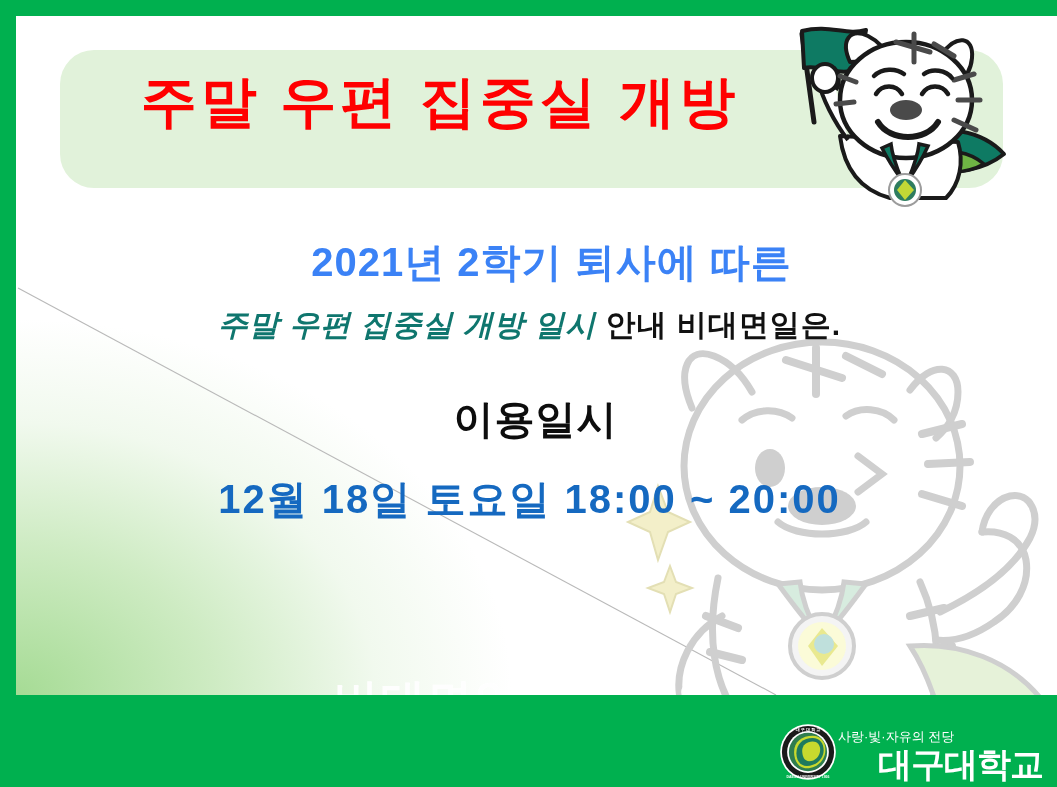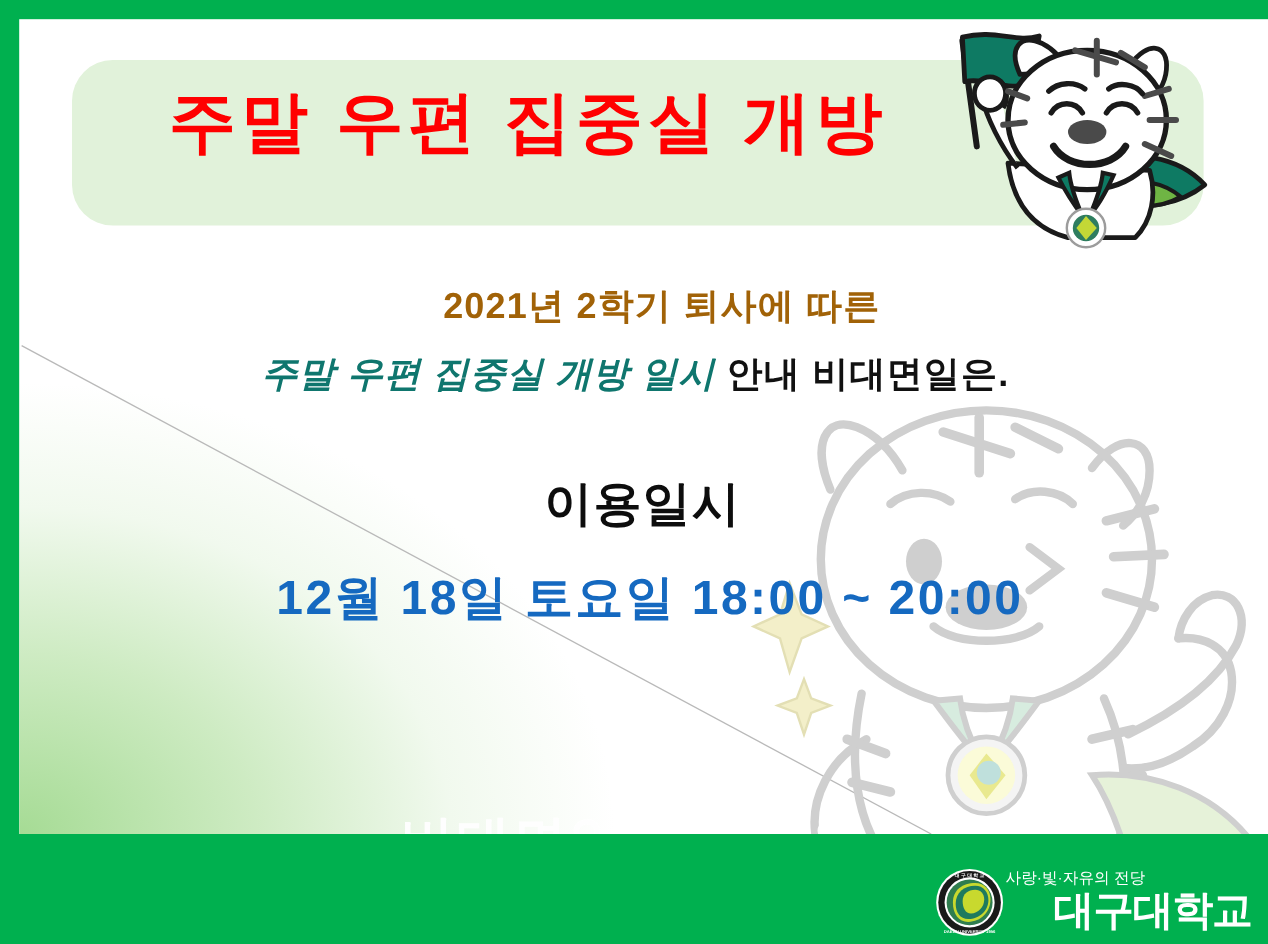--- a/index.html
+++ b/index.html
@@ -97,23 +97,23 @@
 
   
   .body-block {
     position: absolute;
     left: 0;
     top: 222px;
     width: 1027px;
     text-align: center;
   }
   .line-sub1 {
-    font-size: 30px;
-    font-weight: bold;
-    color: #a16207;
+    font-size: 40px;
+    font-weight: bold;
+    color: #3b82f6;
     letter-spacing: 1px;
     line-height: 1.22;
     white-space: nowrap;
     margin-left: 44px;
   }
   .line-sub2 {
     font-size: 30px;
     font-weight: bold;
     letter-spacing: 1px;
     line-height: 1.22;
@@ -131,21 +131,21 @@
     text-align: center;
     font-size: 40px;
     font-weight: bold;
     color: #0d0d0d;
     letter-spacing: 1px;
     white-space: nowrap;
   }
 
   .schedule {
     position: absolute;
-    left: 12px;
+    left: 0;
     top: 452px;
     width: 1027px;
     text-align: center;
   }
   .sched-line {
     font-size: 40px;
     font-weight: bold;
     color: #1569c0;
     letter-spacing: 2px;
     line-height: 1.55;
@@ -176,21 +176,21 @@
     bottom: 0;
     width: 1057px;
     height: 92px;
     background: #00b04f;
   }
   .logo-wrap {
     position: absolute;
     right: 14px;
     bottom: 6px;
     display: flex;
-    align-items: flex-start;
+    align-items: flex-end;
     gap: 1px;
   }
   .emblem { width: 58px; height: 58px; flex: 0 0 auto; }
   .logo-text { display: flex; flex-direction: column; align-items: flex-start; }
   .logo-tagline {
     font-size: 13px;
     color: #ffffff;
     letter-spacing: 0px;
     margin-bottom: 1px;
     white-space: nowrap;

